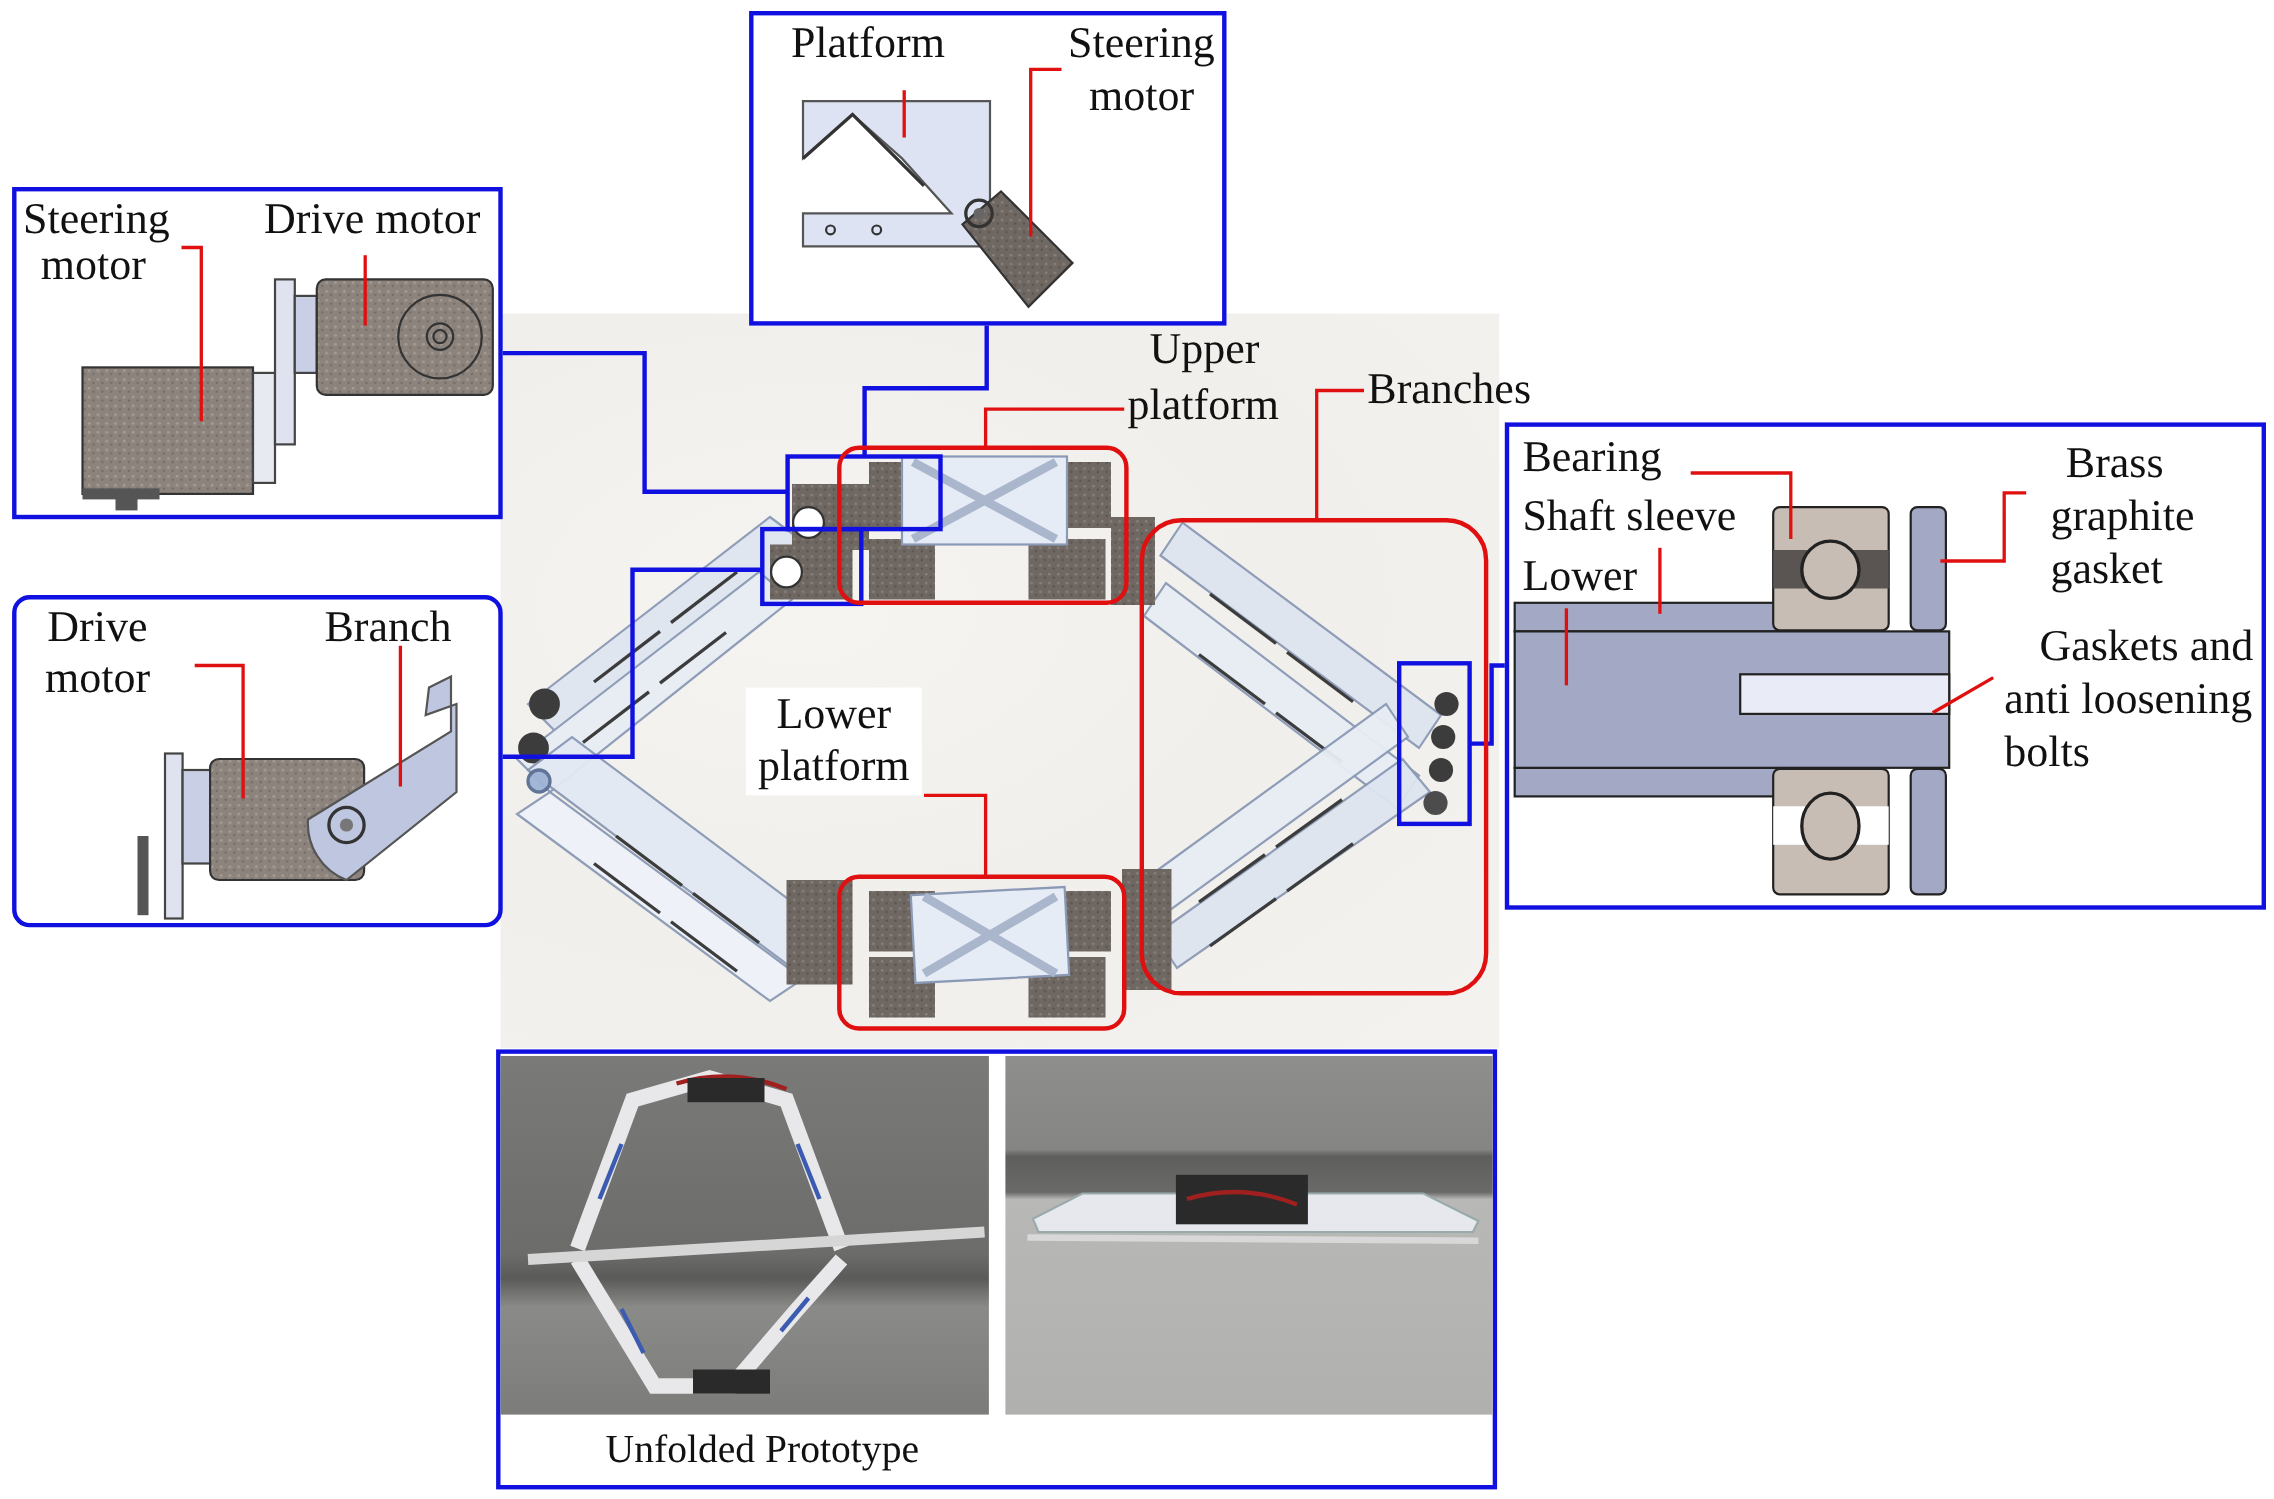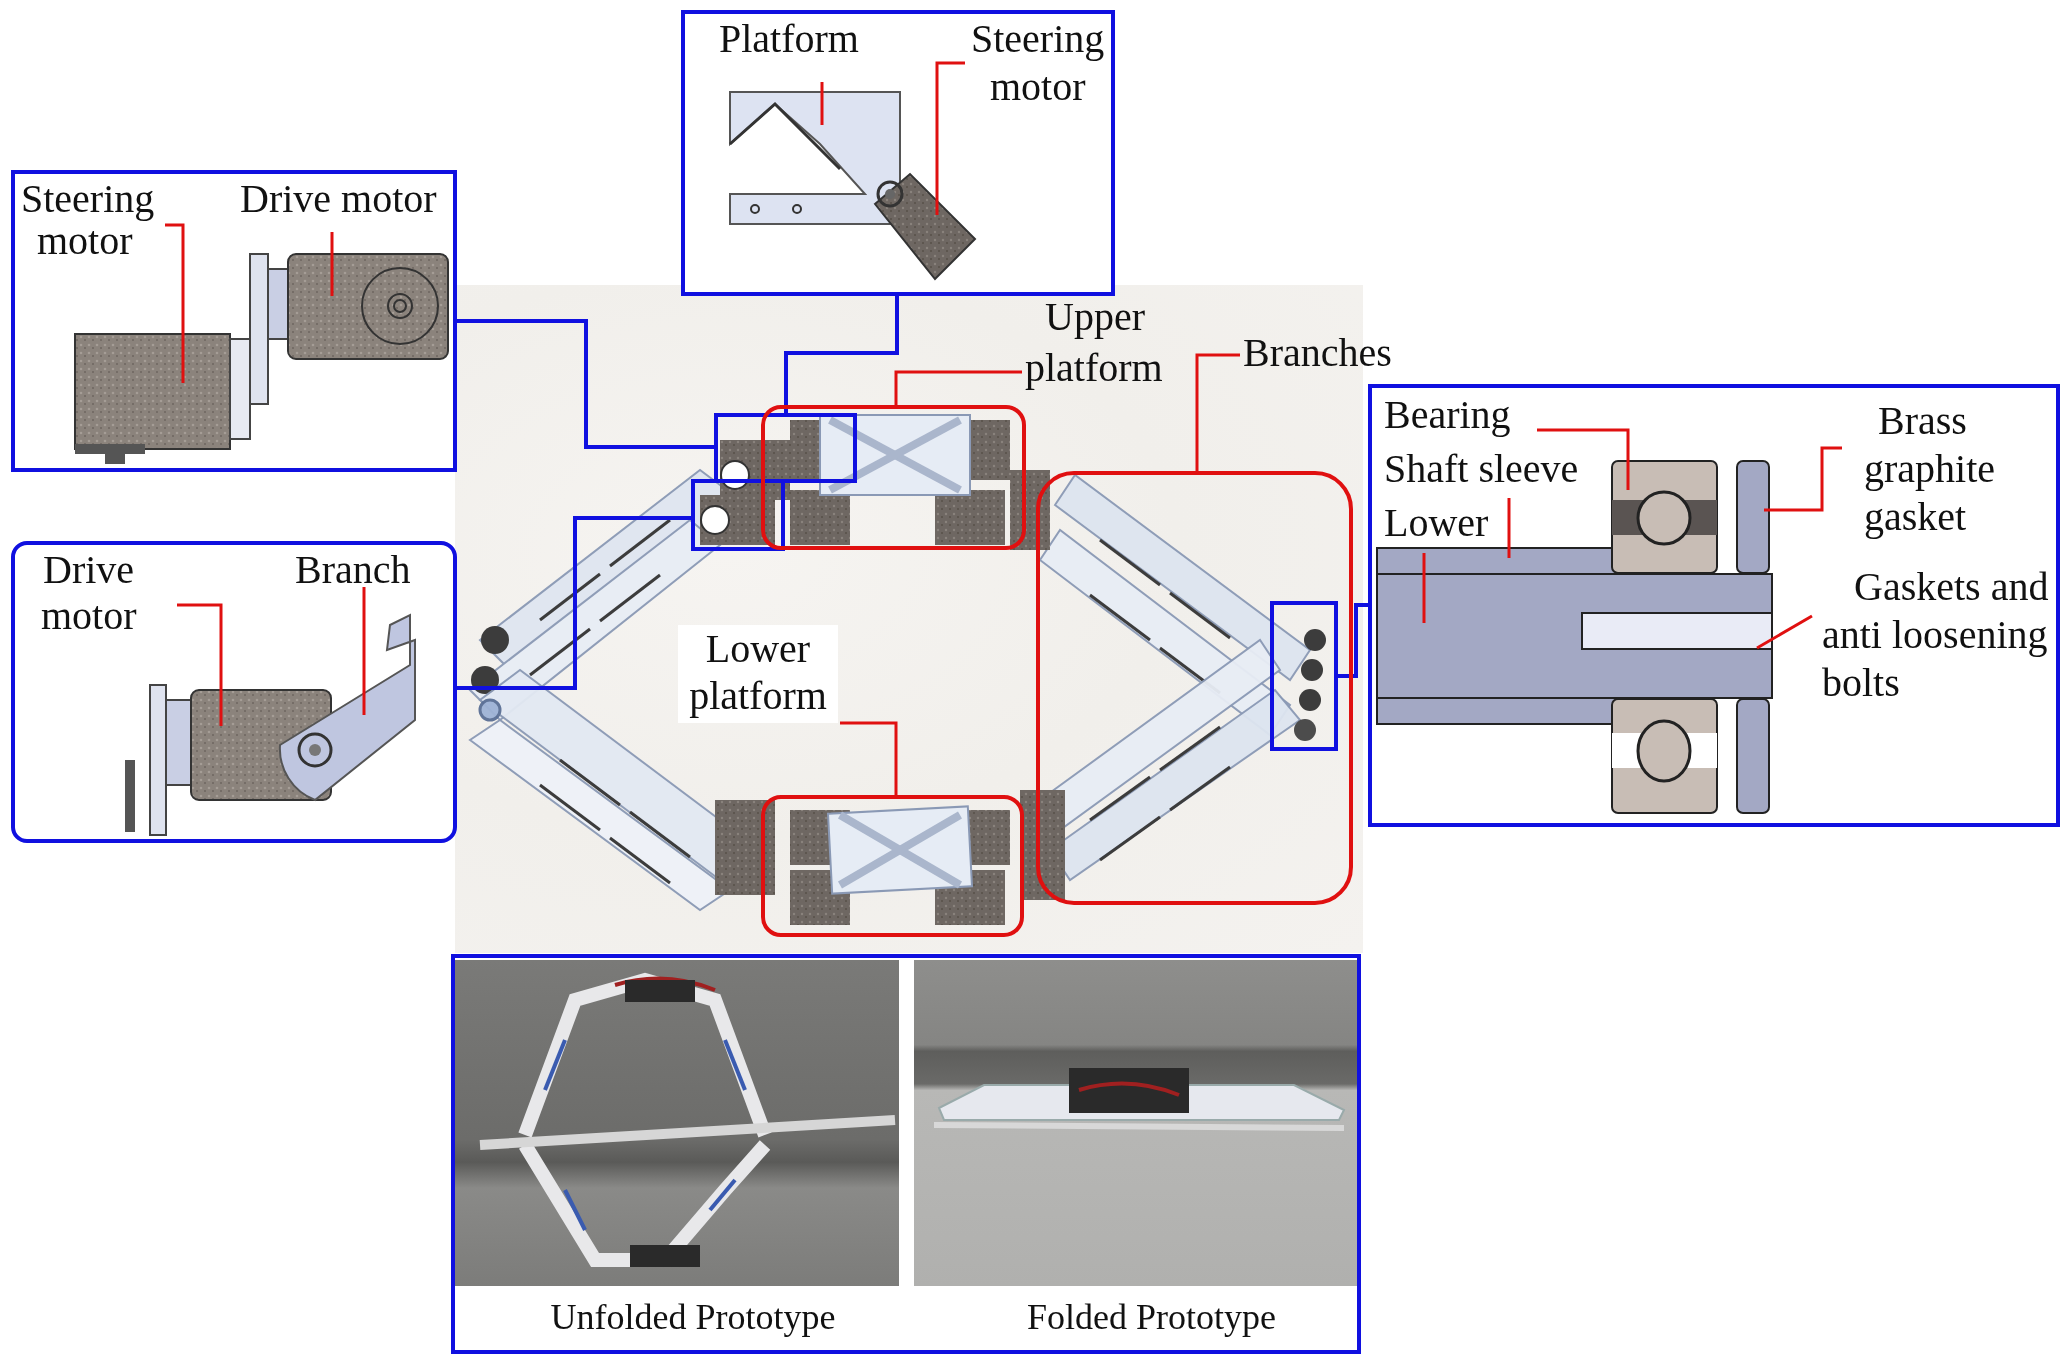--- a/index.html
+++ b/index.html
@@ -222,21 +222,20 @@
   </div>
   <div class="photo" style="left:459px;top:2px;width:443px;height:326px;background:linear-gradient(180deg,#8e8e8c 0%,#858583 26%,#5e5e5c 28%,#6a6a68 38%,#b8b8b6 40%,#b0b0ae 100%);">
     <svg width="443" height="326">
       <polygon points="25,148 70,125 380,125 430,150 425,160 30,160" fill="#e6e8ee" stroke="#9aa" stroke-width="2"></polygon>
       <rect x="155" y="108" width="120" height="45" fill="#2a2a2a"></rect>
       <path d="M165,130 Q215,115 265,135" stroke="#a02020" stroke-width="4" fill="none"></path>
       <line x1="20" y1="165" x2="430" y2="168" stroke="#d8d8d8" stroke-width="6"></line>
     </svg>
   </div>
   <span class="cap" style="left:0;width:444px;top:338px;">Unfolded Prototype</span>
-  <span class="cap" style="left:459px;width:443px;top:338px;">Folded Prototype</span>
 </div>
 
 <svg class="overlay" viewBox="0 0 2067 1363">
 
   <polyline points="457,321 586,321 586,447 716,447" fill="none" stroke="#1010e0" stroke-width="4"></polyline>
   <polyline points="457,688 575,688 575,518 693,518" fill="none" stroke="#1010e0" stroke-width="4"></polyline>
   <polyline points="897,296 897,353 786,353 786,415" fill="none" stroke="#1010e0" stroke-width="4"></polyline>
   <polyline points="1336,676 1356,676 1356,605 1368,605" fill="none" stroke="#1010e0" stroke-width="4"></polyline>
 
   <rect x="716" y="415" width="139" height="66" fill="none" stroke="#1010e0" stroke-width="4"></rect>

